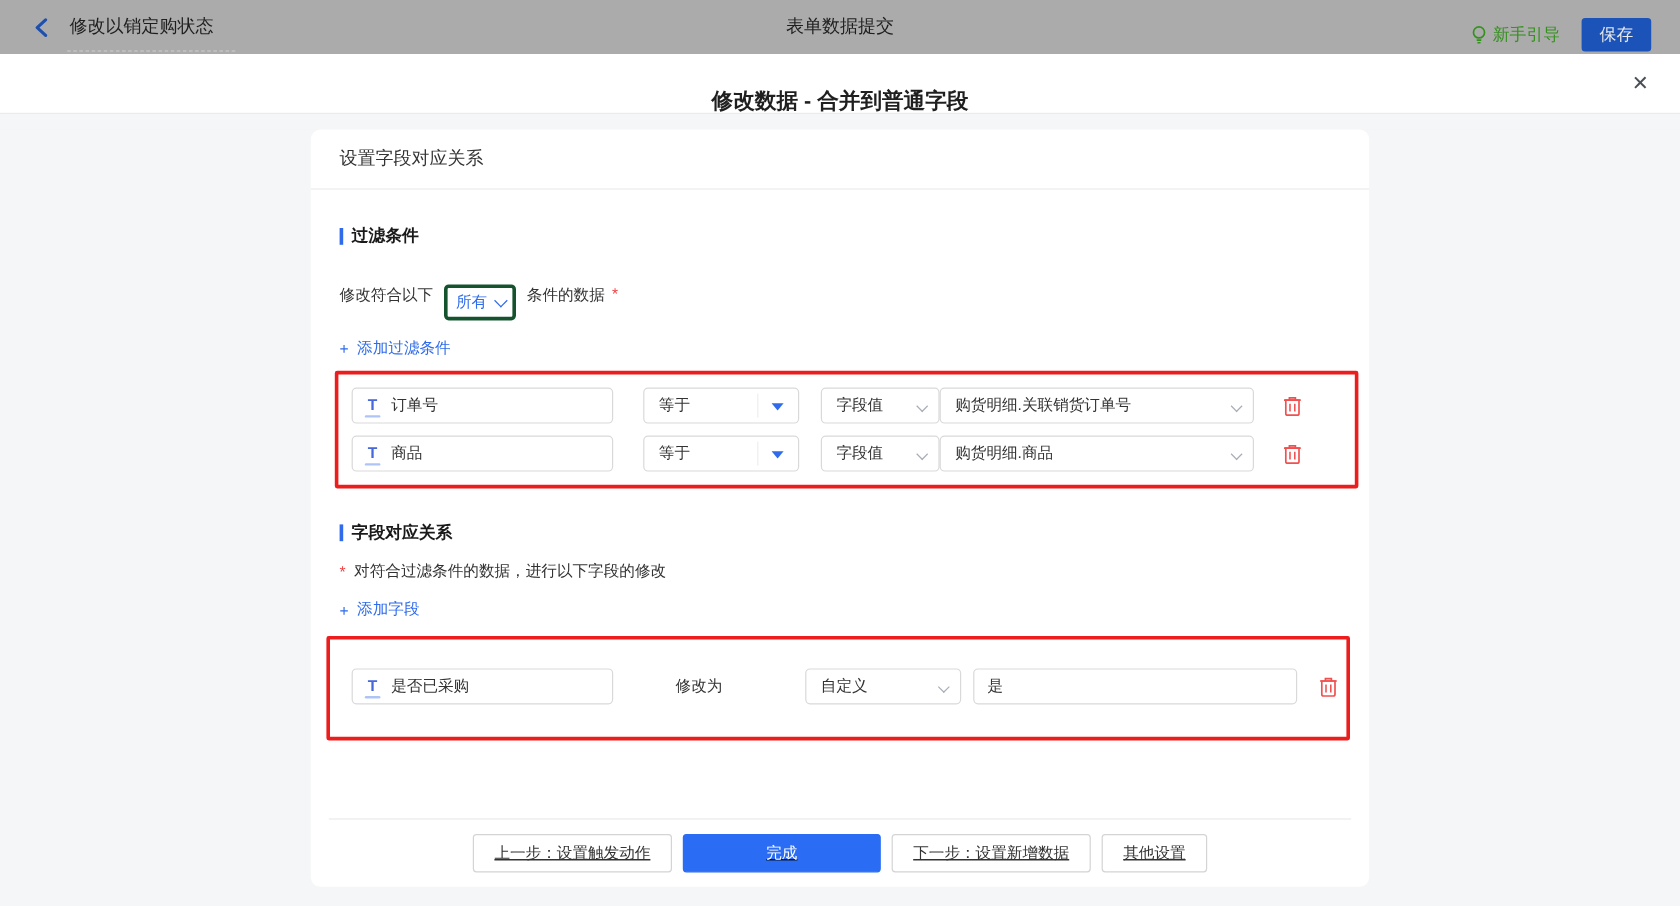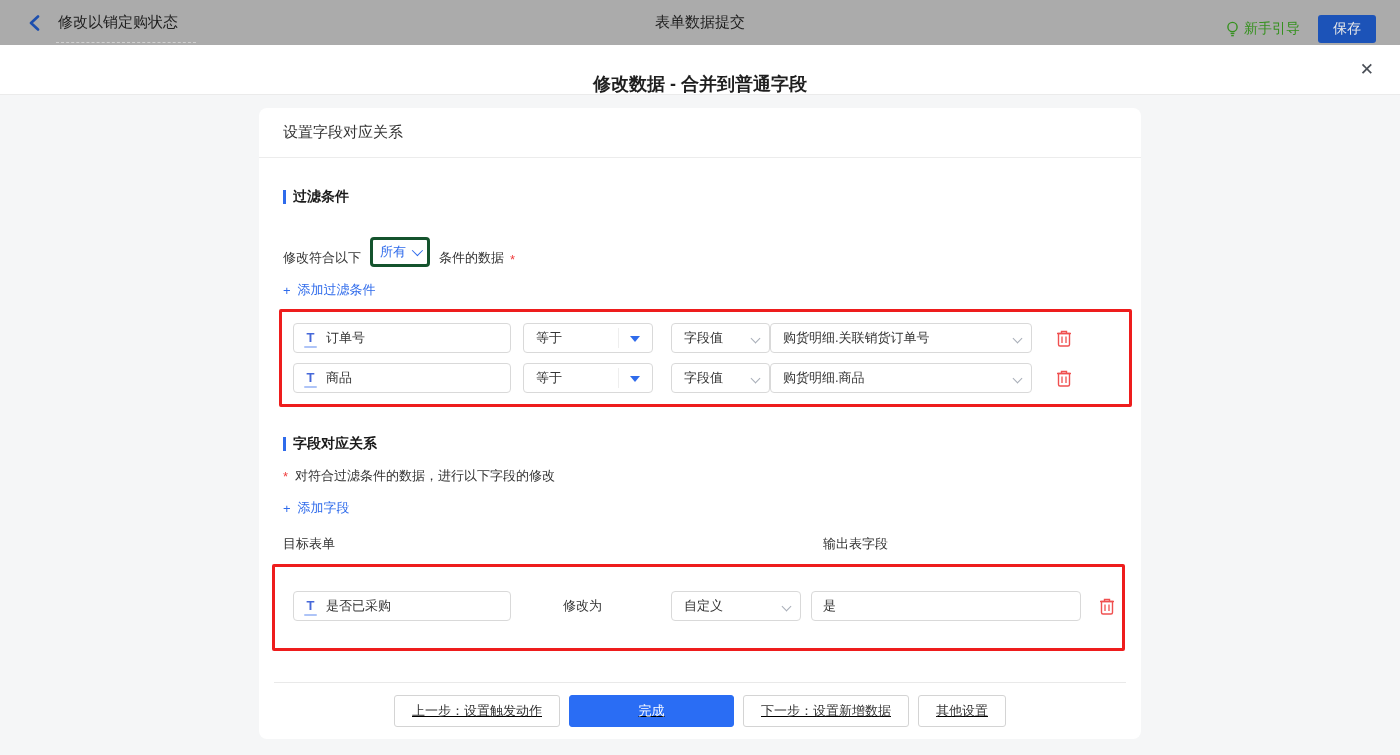--- a/index.html
+++ b/index.html
@@ -23,41 +23,41 @@
 
   
   .modal-body { width:1400px; height:660px; background:#f5f6f7; }
   .card { width:882px; height:631px; margin:13px auto 0; background:#ffffff; border-radius:8px; position:relative; }
   .card-header { height:50px; display:flex; align-items:center; padding:0 24px; font-size:15px; color:#333; border-bottom:1px solid #ececec; }
   .card-content { padding:0 24px; }
 
   .section-title { margin-top:30px; display:flex; align-items:center; font-size:14px; font-weight:bold; color:#1a1a1a; }
   .section-bar { width:3px; height:14px; background:#2f6beb; margin-right:7px; }
 
-  .cond-line { margin-top:31px; display:flex; align-items:flex-end; font-size:13px; color:#333; }
+  .cond-line { margin-top:31px; display:flex; align-items:flex-start; font-size:13px; color:#333; }
   .cond-select { margin:0 9px; width:60px; height:30px; border:3px solid #14532d; border-radius:4px; display:flex; align-items:center; justify-content:center; gap:6px; color:#2f6beb; font-size:13px; cursor:pointer; background:#fff; }
   .chev-blue { width:8px; height:8px; border-right:1.6px solid #2f6beb; border-bottom:1.6px solid #2f6beb; transform:rotate(45deg) translateY(-2px); }
   .req { color:#f03e3e; margin-left:6px; font-size:13px; }
 
   .add-link { margin-top:14px; display:flex; align-items:center; gap:7px; color:#2f6beb; font-size:13px; cursor:pointer; width:fit-content; }
 
   
   .anno { border:3px solid #ee1d1d; border-radius:2px; }
   .anno-1 { margin-left:-4px; margin-top:10px; width:853px; height:98px; padding:11px 0 0 11px; }
   .anno-2 { margin-left:-11px; margin-top:13px; width:853px; height:87px; padding:24px 0 0 18px; }
 
   .frow { display:flex; align-items:center; height:30px; }
   .frow + .frow { margin-top:10px; }
 
   .fieldbox { width:218px; height:30px; border:1px solid #d9d9d9; border-radius:4px; background:#fff; display:flex; align-items:center; padding:0 10px; font-size:13px; color:#333; cursor:pointer; }
   .t-icon { position:relative; width:13px; margin-right:9px; color:#4668d9; font-size:13px; font-weight:bold; text-align:center; line-height:14px; }
   .t-icon::after { content:""; position:absolute; left:0; right:0; bottom:-3px; height:2px; background:#aec4f7; border-radius:1px; }
 
   .select { position:relative; height:30px; border:1px solid #d9d9d9; border-radius:4px; background:#fff; display:flex; align-items:center; padding:0 12px; font-size:13px; color:#333; cursor:pointer; }
-  .sel-op { width:130px; margin-left:12px; }
+  .sel-op { width:130px; margin-left:25px; }
   .sel-op::before { content:""; position:absolute; right:33px; top:4px; bottom:4px; border-left:1px solid #eeeeee; }
   .caret-solid { position:absolute; right:12px; top:12px; width:0; height:0; border-left:5px solid transparent; border-right:5px solid transparent; border-top:6px solid #2f6beb; }
   .sel-vtype { width:99px; margin-left:18px; }
   .sel-long { width:262px; margin-left:0; }
   .sel-mode { width:130px; }
   .chev-gray { position:absolute; right:10px; top:11px; width:7px; height:7px; border-right:1.4px solid #a8aeb8; border-bottom:1.4px solid #a8aeb8; transform:rotate(45deg); }
 
   .trash { margin-left:24px; width:18px; height:20px; cursor:pointer; display:flex; align-items:center; }
 
   .desc-line { margin-top:14px; display:flex; align-items:center; font-size:13px; color:#333; }
@@ -202,24 +202,20 @@
       <div class="desc-line">
         <span class="req">*</span>
         <span>对符合过滤条件的数据，进行以下字段的修改</span>
       </div>
 
       <div class="add-link">
         <span>+</span>
         <span>添加字段</span>
       </div>
 
-      <div class="col-headers">
-        <span>目标表单</span>
-        <span class="col-output">输出表字段</span>
-      </div>
 
       <div class="anno anno-2">
         <div class="frow">
           <div class="fieldbox">
             <span class="t-icon">T</span>
             <span>是否已采购</span>
           </div>
           <span class="map-label">修改为</span>
           <div class="select sel-mode map-mode">
             <span>自定义</span>

